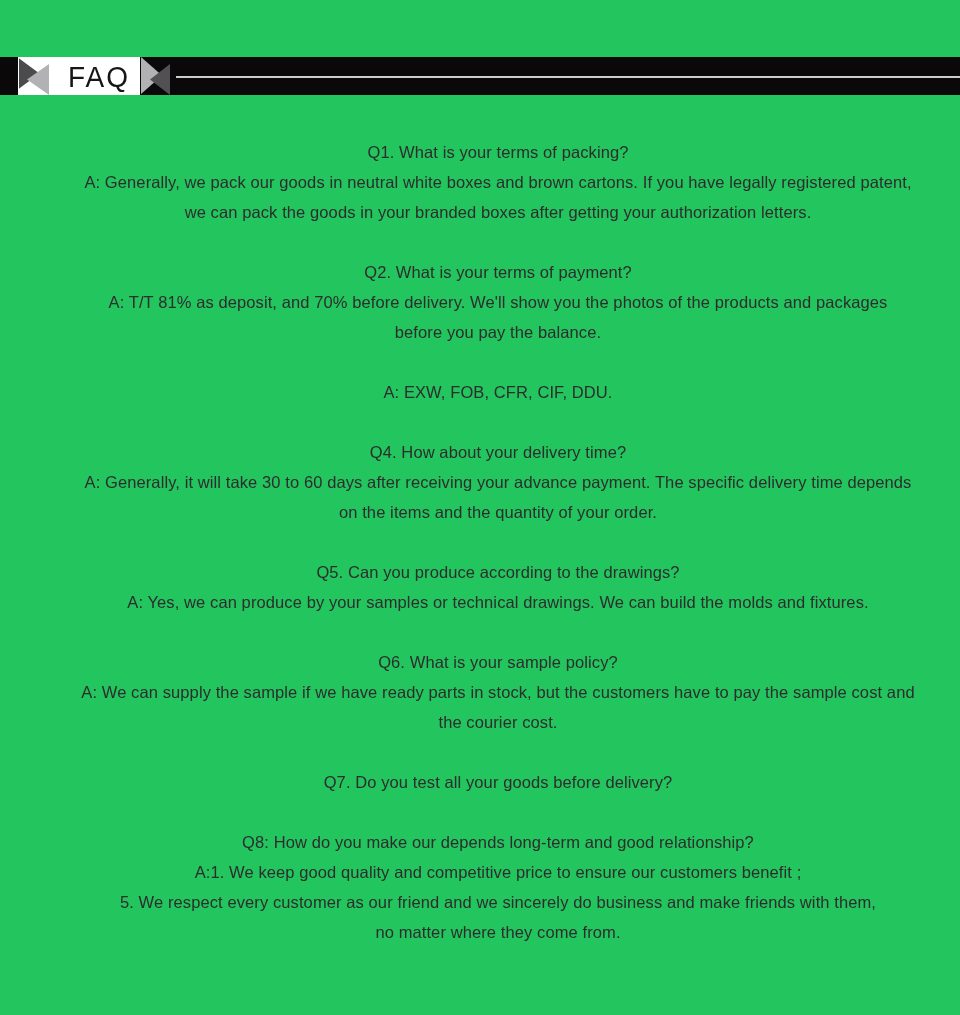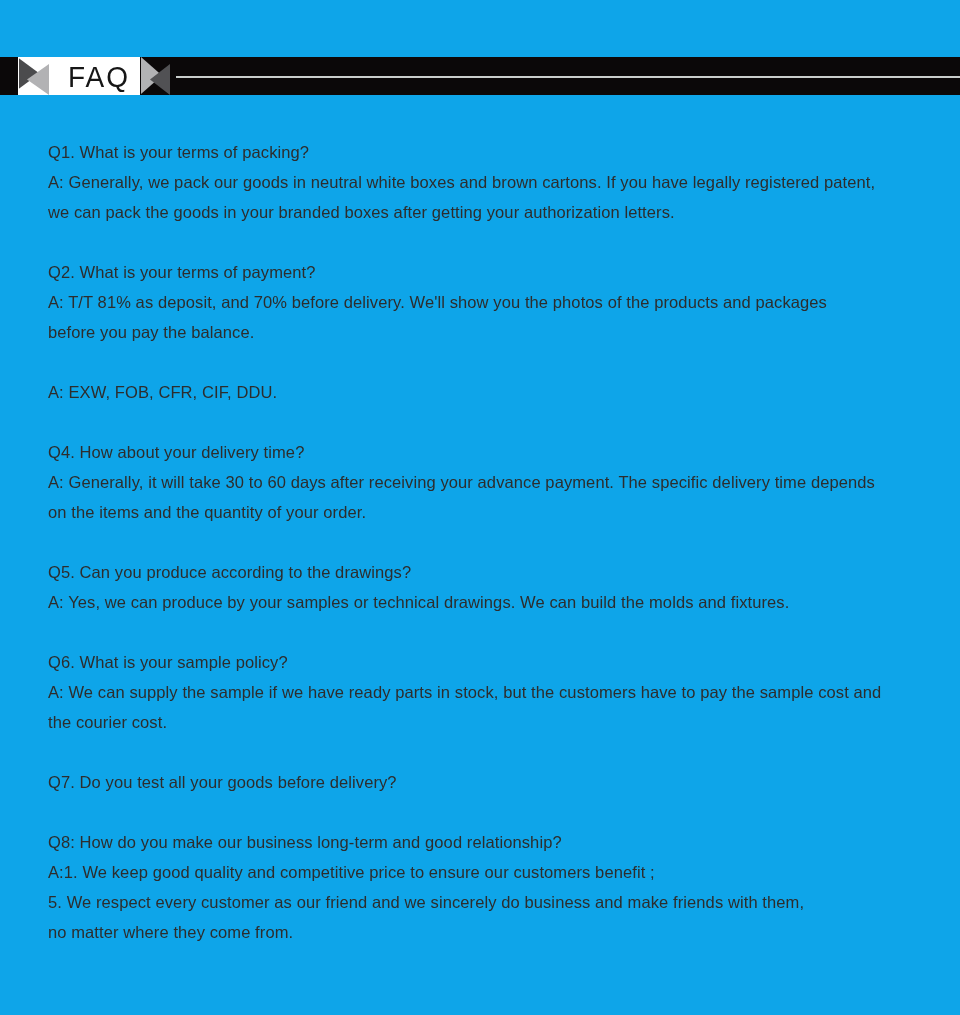--- a/index.html
+++ b/index.html
@@ -8,21 +8,21 @@
     background: #ffffff;
     width: 960px;
     height: 1015px;
     overflow: hidden;
     font-family: "Liberation Sans", "DejaVu Sans", sans-serif;
   }
   .page {
     position: relative;
     width: 960px;
     height: 1015px;
-    background: #0ea5e9;
+    background: #22c55e;
   }
 
   
   .band {
     position: absolute;
     top: 57px;
     left: 0;
     width: 960px;
     height: 38px;
     background: #0b0809;
@@ -73,20 +73,21 @@
     position: absolute;
     top: 137px;
     left: 48px;
     width: 900px;
     color: #2d2d2d;
     font-size: 16.5px;
     line-height: 30px;
   }
   .qa {
     margin: 0 0 30px 0;
+    text-align: center;
   }
   .qa .q,
   .qa .a {
     white-space: pre;      
     letter-spacing: 0.1px;
   }
 </style>
 </head>
 <body>
 
@@ -136,20 +137,20 @@
       <div class="q">Q6. What is your sample policy?</div>
       <div class="a">A: We can supply the sample if we have ready parts in stock, but the customers have to pay the sample cost and
 the courier cost.</div>
     </section>
 
     <section class="qa">
       <div class="q">Q7. Do you test all your goods before delivery?</div>
     </section>
 
     <section class="qa">
-      <div class="q">Q8: How do you make our business long-term and good relationship?</div>
+      <div class="q">Q8: How do you make our depends long-term and good relationship?</div>
       <div class="a">A:1. We keep good quality and competitive price to ensure our customers benefit ;
 5. We respect every customer as our friend and we sincerely do business and make friends with them,
 no matter where they come from.</div>
     </section>
 
   </div>
 </div>
 
 </body></html>

